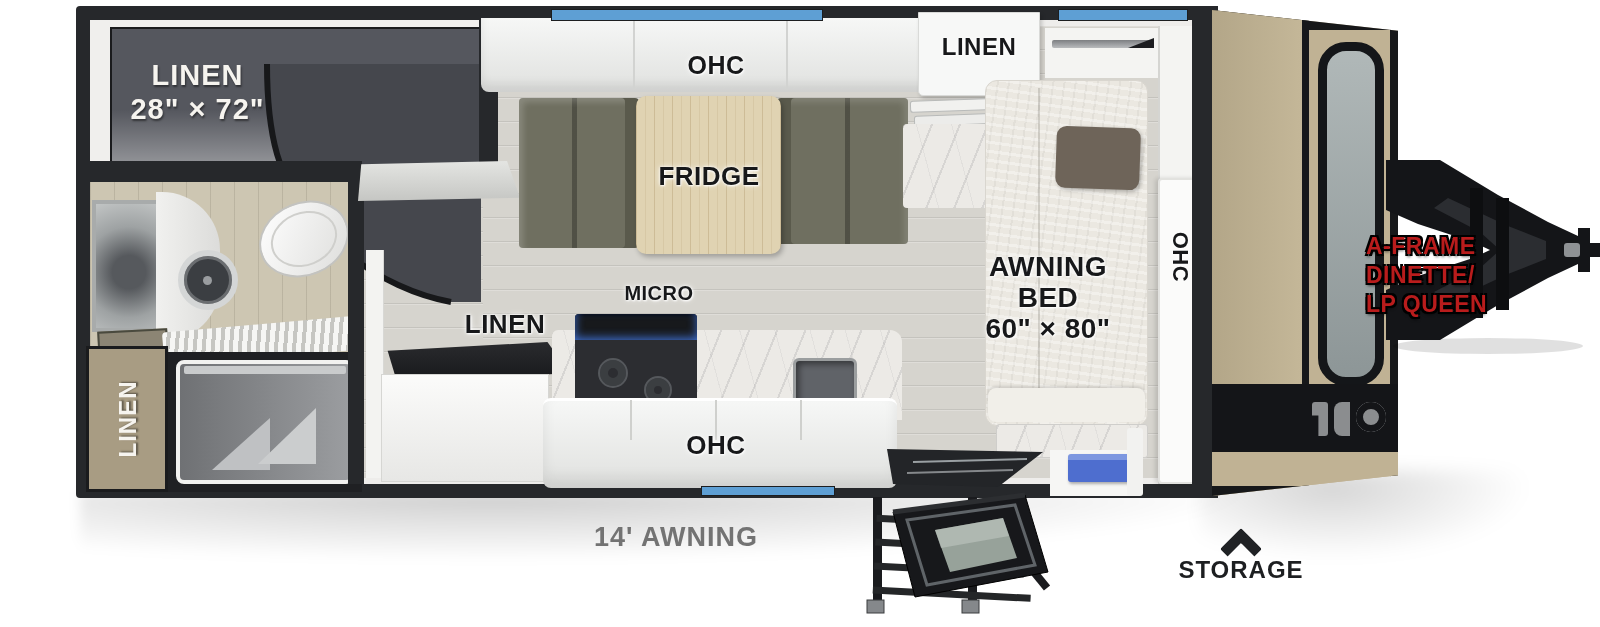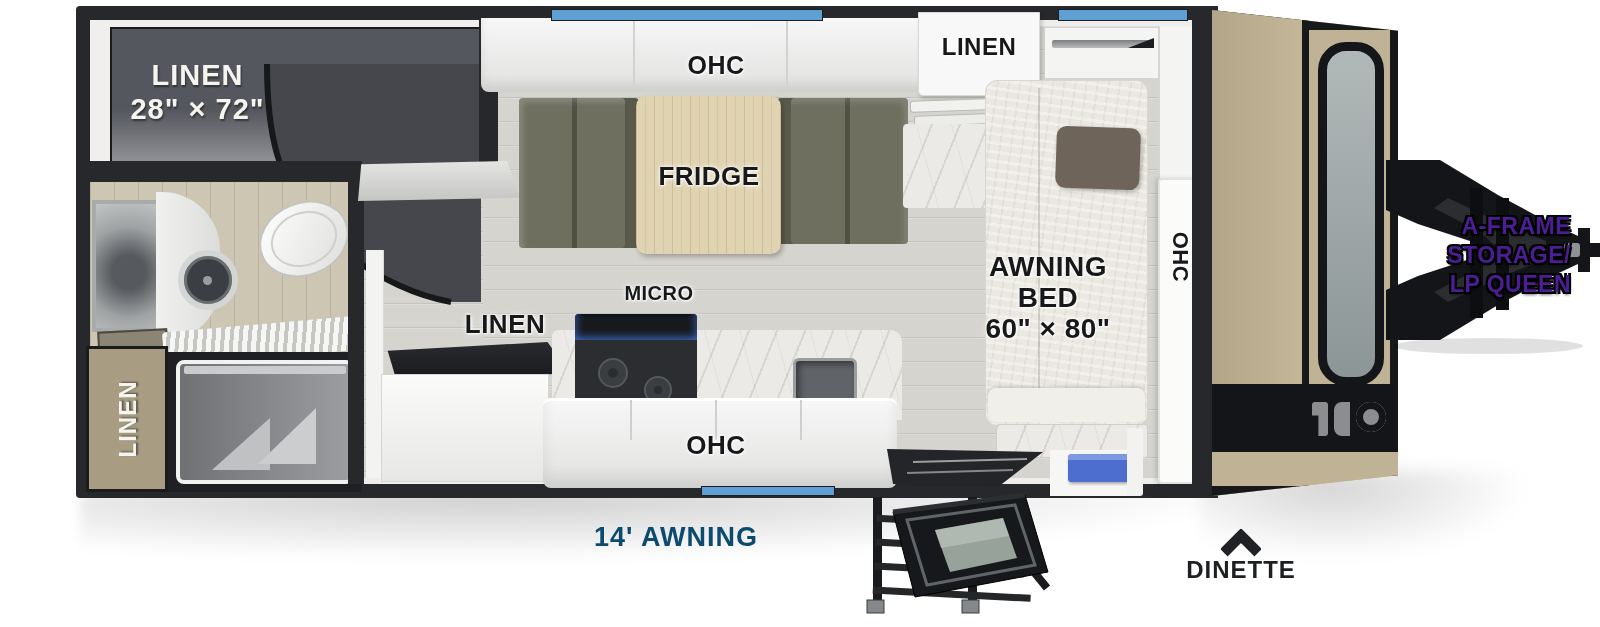--- a/index.html
+++ b/index.html
@@ -16,23 +16,23 @@
       repeating-linear-gradient(75deg,rgba(150,150,155,.12) 0 1px,transparent 1px 34px);}
   .wood{background-color:#e0d3b2;
     background-image:repeating-linear-gradient(to right,rgba(150,120,70,.25) 0 1px,transparent 1px 9px,rgba(150,120,70,.12) 9px 10px,transparent 10px 18px);}
   .cabinet{background:linear-gradient(#f6f7f6,#e0e1df);}
   .windowstrip{background:#5e9fd4;border:1px solid #1c1e20;}
   
   .lbl{font-weight:800;color:#17181a;letter-spacing:.5px;text-align:center;line-height:1.08;
     text-shadow:0 0 3px rgba(255,255,255,.95),0 0 6px rgba(255,255,255,.8),1px 1px 2px rgba(255,255,255,.9);}
   .lbl-white{font-weight:800;color:#f6f4ef;letter-spacing:1px;text-align:center;
     text-shadow:1px 2px 2px rgba(0,0,0,.45);}
-  .lbl-outline{font-weight:800;color:#4c1d95;text-align:right;letter-spacing:.5px;
-    text-shadow:-2px -2px 0 #000,2px -2px 0 #000,-2px 2px 0 #000,2px 2px 0 #000,0 3px 3px rgba(0,0,0,.55);}
-  .lbl-dark{font-weight:800;color:#0c4a6e;text-align:center;letter-spacing:1px;}
+  .lbl-outline{font-weight:800;color:#b91c1c;text-align:left;letter-spacing:.5px;
+    text-shadow:-2px -2px 0 #000,2px -2px 0 #000,-2px 2px 0 #000,2px 2px 0 #000,0 3px 3px rgba(0,0,0,.55);margin-top:20px;}
+  .lbl-dark{font-weight:800;color:#737373;text-align:center;letter-spacing:1px;}
   .vwrap{display:flex;align-items:center;justify-content:center;}
 </style>
 </head>
 <body>
 
 <div id="stage">
 
   <div style="left:80px;top:492px;width:1180px;height:70px;background:radial-gradient(ellipse at 35% 0%,rgba(0,0,0,.20),rgba(0,0,0,0) 70%);filter:blur(6px);"></div>
   <div style="left:1200px;top:470px;width:330px;height:90px;background:radial-gradient(ellipse at 40% 20%,rgba(0,0,0,.16),rgba(0,0,0,0) 70%);filter:blur(8px);"></div>
 
@@ -184,21 +184,21 @@
   <div class="lbl" style="left:958px;top:251px;width:180px;font-size:28px;line-height:31px;">
     <div style="position:static;">AWNING BED</div>
     <div style="position:static;">60" × 80"</div>
   </div>
   <div class="lbl" style="left:440px;top:310px;width:130px;font-size:26px;">LINEN</div>
   <div class="lbl" style="left:599px;top:283px;width:120px;font-size:20px;">MICRO</div>
   <div class="lbl" style="left:656px;top:431px;width:120px;font-size:26px;">OHC</div>
   <div class="lbl-dark" style="left:576px;top:522px;width:200px;font-size:27px;">14' AWNING</div>
   <div class="lbl-outline" style="left:1366px;top:212px;width:205px;font-size:23px;line-height:29px;">
     <div style="position:static;">A-FRAME</div>
-    <div style="position:static;">STORAGE/</div>
+    <div style="position:static;">DINETTE/</div>
     <div style="position:static;">LP QUEEN</div>
   </div>
   <div style="left:1226px;top:534px;width:30px;height:30px;border-top:11px solid #202225;border-left:11px solid #202225;transform:rotate(45deg);border-radius:3px;"></div>
   <div class="lbl-dark" style="left:1150px;top:556px;width:182px;font-size:24px;line-height:28px;color:#1d1f21;">
-    <div style="position:static;">DINETTE</div>
+    <div style="position:static;">STORAGE</div>
   </div>
 
 </div>
 
 </body></html>

